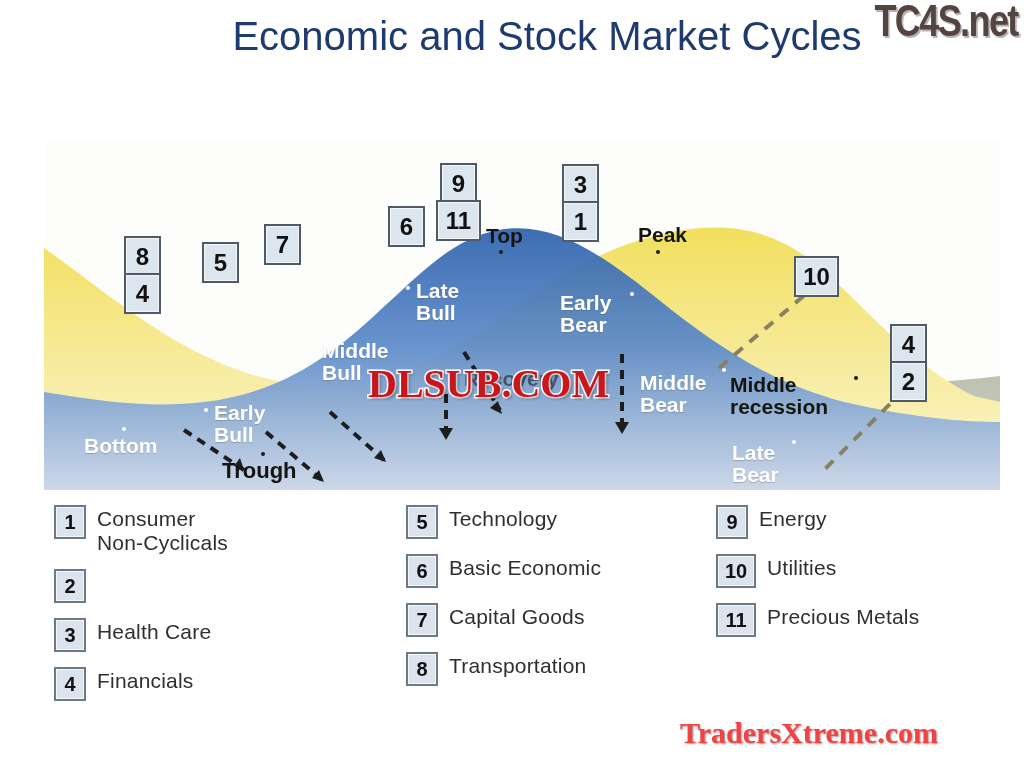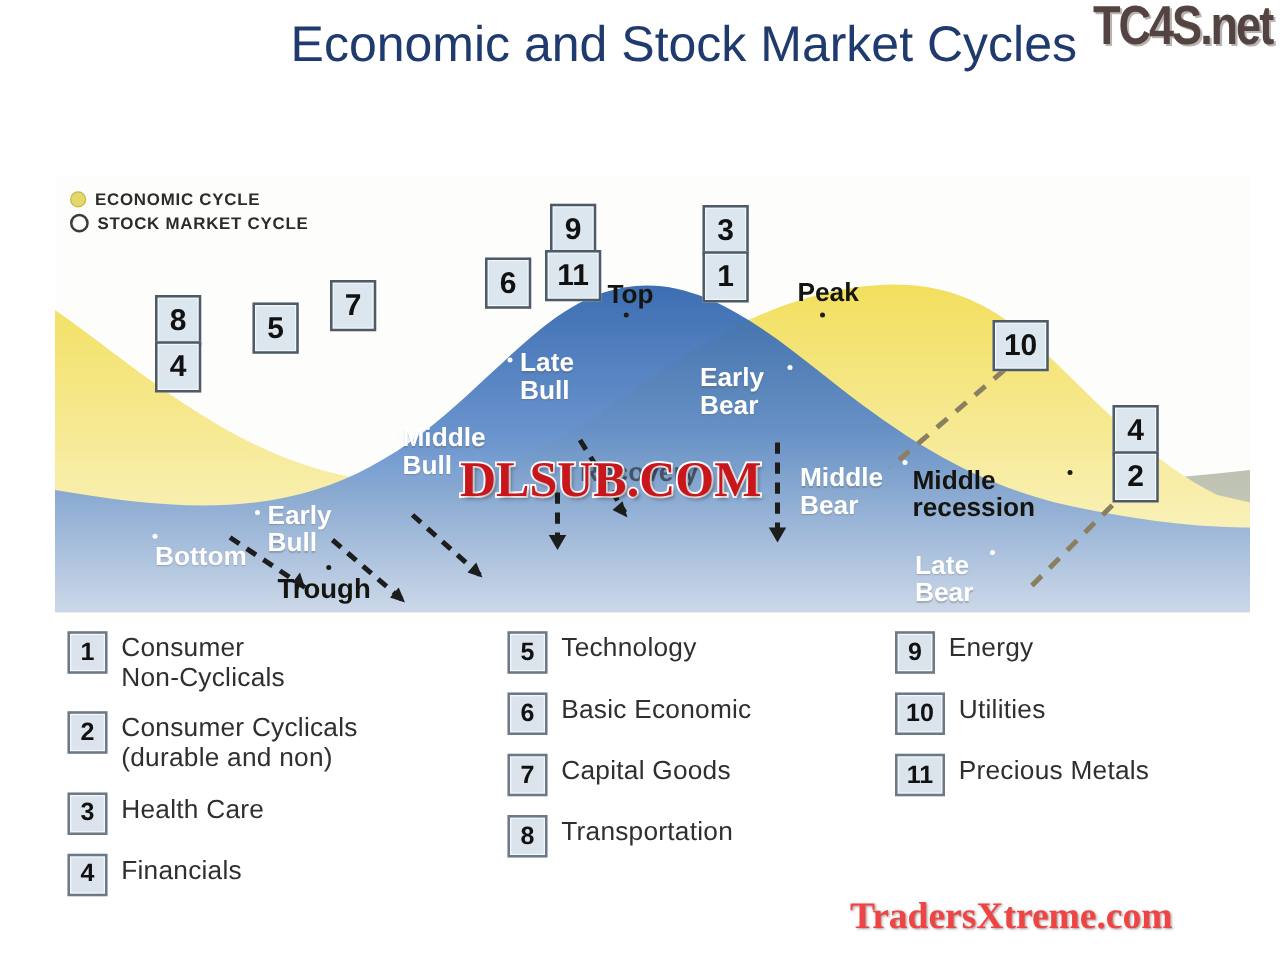--- a/index.html
+++ b/index.html
@@ -195,33 +195,23 @@
         <polygon points="458,274 446,268 454,261"></polygon>
         <polygon points="578,294 571,282 585,282"></polygon>
       </g>
 
       <g stroke="#8a8060" stroke-width="4" stroke-dasharray="11,9" fill="none">
         <path d="M790,130 L668,234"></path>
         <path d="M860,250 L780,330"></path>
       </g>
     </svg>
 
-    <div class="legend" style="left:12px;top:12px;">
-      <div class="legend-row">
-        <span class="legend-dot filled"></span>
-        <span class="legend-label">ECONOMIC CYCLE</span>
-      </div>
-      <div class="legend-row">
-        <span class="legend-dot open"></span>
-        <span class="legend-label">STOCK MARKET CYCLE</span>
-      </div>
-    </div>
 
     <span class="dotmark" style="left:78px;top:287px;"></span>
-    <div class="clabel white" style="left:40px;top:295px;font-size:21px;margin-left:40px;">Bottom</div>
+    <div class="clabel white" style="left:40px;top:295px;font-size:21px;">Bottom</div>
 
     <span class="dotmark dark" style="left:217px;top:312px;"></span>
     <div class="clabel dark" style="left:178px;top:320px;font-size:22px;">Trough</div>
 
     <span class="dotmark" style="left:160px;top:268px;"></span>
     <div class="clabel white" style="left:170px;top:262px;font-size:21px;">Early
 Bull</div>
 
     <span class="dotmark" style="left:268px;top:206px;"></span>
     <div class="clabel white" style="left:278px;top:200px;font-size:21px;">Middle
@@ -279,22 +269,20 @@
   <div id="sector-key">
 
     <div class="key-col c1">
       <div class="key-item">
         <span class="key-num">1</span>
         <span class="key-text">Consumer
 Non-Cyclicals</span>
       </div>
       <div class="key-item">
         <span class="key-num">2</span>
-        <span class="key-text">Consumer Cyclicals
-(durable and non)</span>
       </div>
       <div class="key-item">
         <span class="key-num">3</span>
         <span class="key-text">Health Care</span>
       </div>
       <div class="key-item">
         <span class="key-num">4</span>
         <span class="key-text">Financials</span>
       </div>
     </div>

